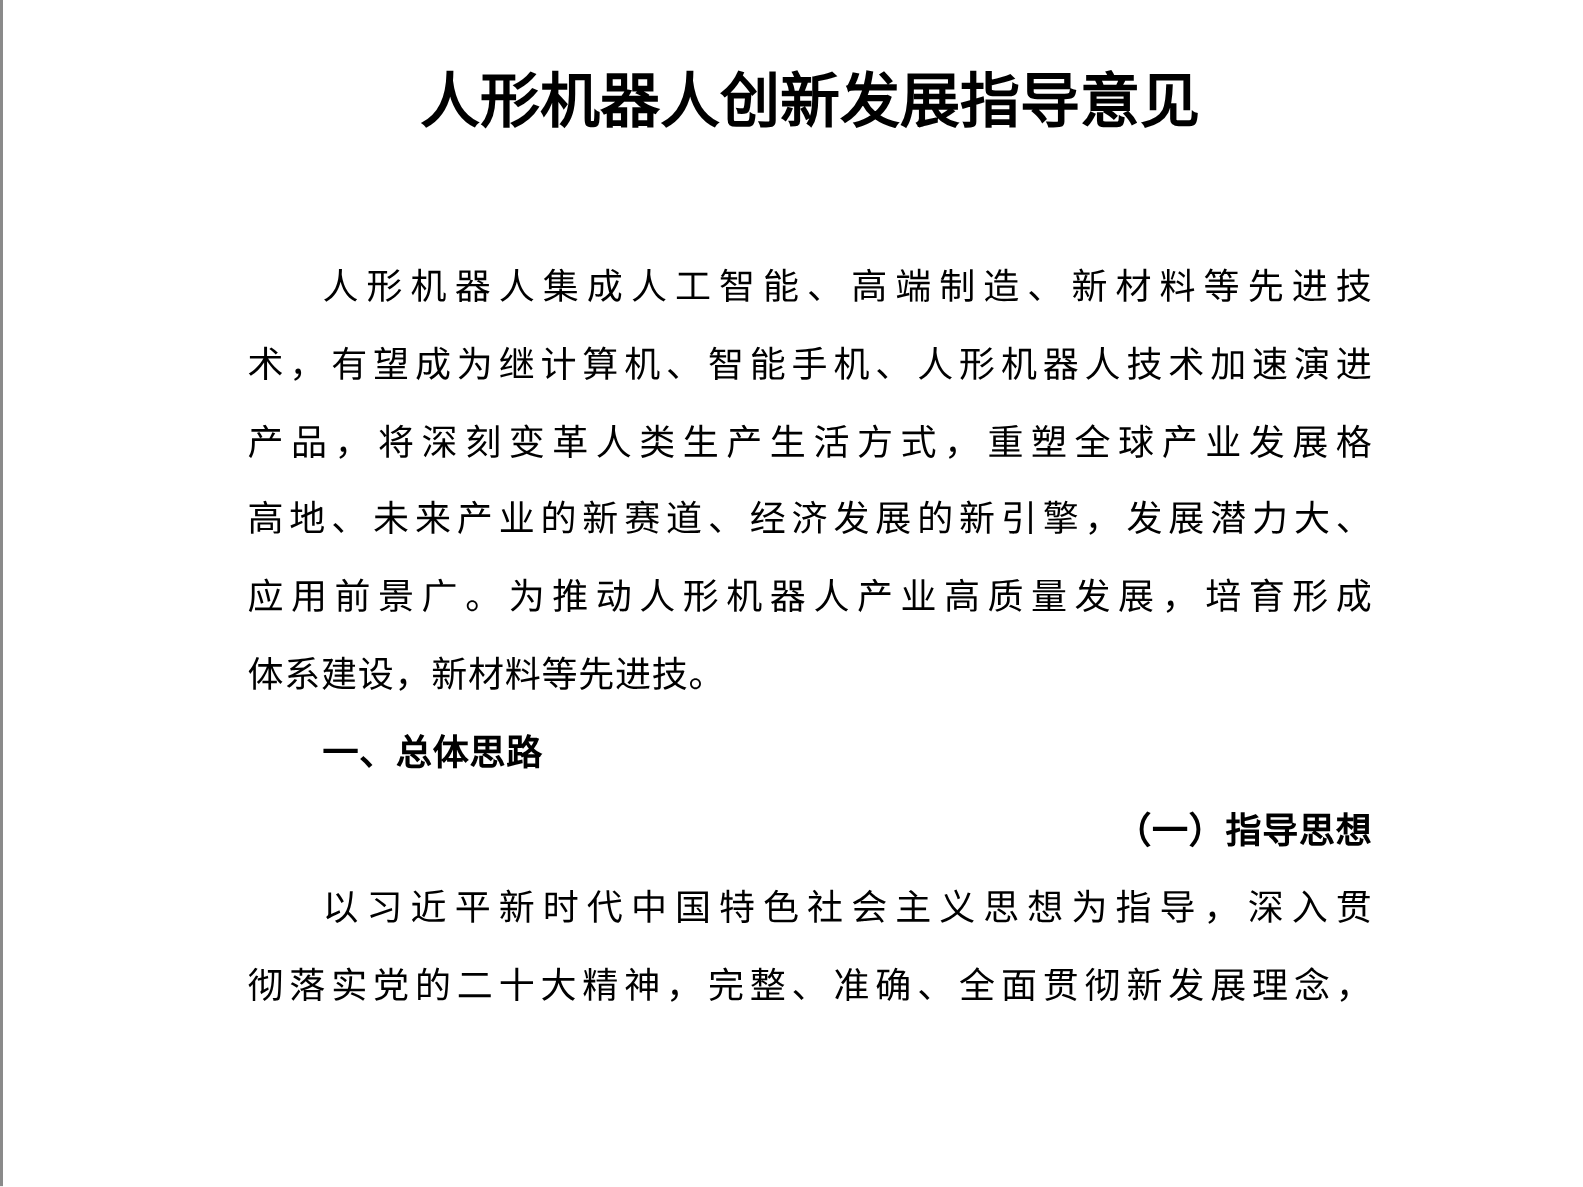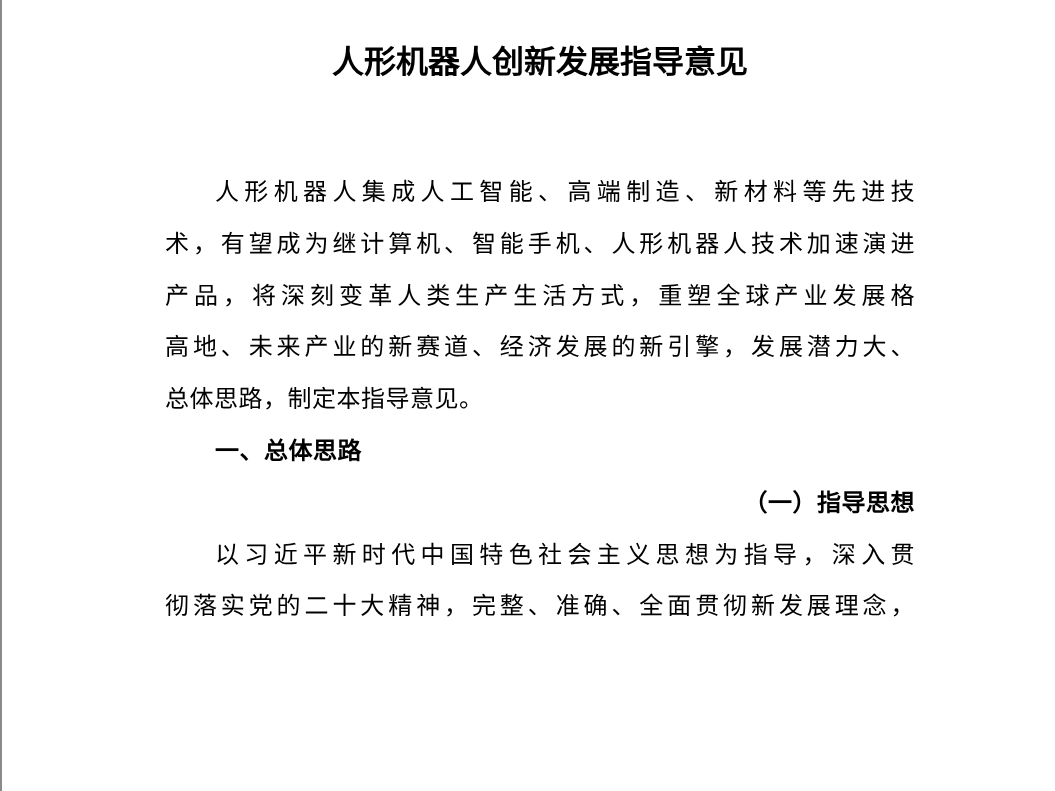--- a/index.html
+++ b/index.html
@@ -24,21 +24,21 @@
     height: 791px;
     background: #8a8a8a;
   }
   .doc-title {
     position: absolute;
     left: 165px;
     width: 750px;
     top: 15px;
     height: 52px;
     line-height: 52px;
-    font-size: 32px;
+    font-size: 40px;
     font-weight: 700;
     text-align: center;
     letter-spacing: 0px;
     white-space: nowrap;
   }
   .doc-body {
     position: absolute;
     left: 165px;
     width: 750px;
     top: 167px;
@@ -71,19 +71,20 @@
 <div class="page">
   <div class="page-left-edge"></div>
 
   <h1 class="doc-title">人形机器人创新发展指导意见</h1>
 
   <div class="doc-body">
     <div class="doc-line first-indent justify-full">人形机器人集成人工智能、高端制造、新材料等先进技</div>
     <div class="doc-line justify-full">术，有望成为继计算机、智能手机、人形机器人技术加速演进</div>
     <div class="doc-line justify-full">产品，将深刻变革人类生产生活方式，重塑全球产业发展格</div>
     <div class="doc-line justify-full">高地、未来产业的新赛道、经济发展的新引擎，发展潜力大、</div>
-    <div class="doc-line">总体思路，制定本指导意见。</div>
+    <div class="doc-line justify-full">应用前景广。为推动人形机器人产业高质量发展，培育形成</div>
+    <div class="doc-line">体系建设，新材料等先进技。</div>
     <div class="doc-line h1 first-indent">一、总体思路</div>
     <div class="doc-line h2 first-indent">（一）指导思想</div>
     <div class="doc-line first-indent justify-full">以习近平新时代中国特色社会主义思想为指导，深入贯</div>
     <div class="doc-line justify-full">彻落实党的二十大精神，完整、准确、全面贯彻新发展理念，</div>
   </div>
 </div>
 
 </body></html>

